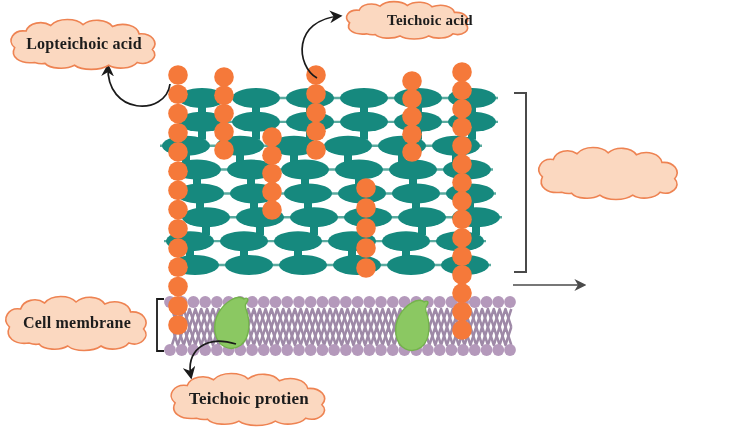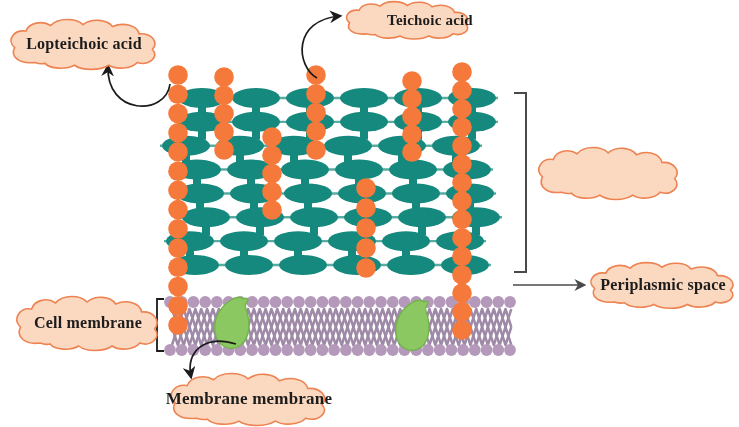--- a/index.html
+++ b/index.html
@@ -297,34 +297,28 @@
       </svg>
     <span class="cloud-label">Teichoic acid</span>
   </div>
 
   <div class="cloud" style="left: 536px; top: 148px; width: 146px; height: 50px;">
     <svg class="cloud-bg" viewBox="0 0 160 52" preserveAspectRatio="none">
         <use href="#cloudPath" fill="#fbd8c0" stroke="#ee8352" stroke-width="1.6"></use>
       </svg>
   </div>
 
-  <div class="cloud" style="left: 588px; top: 263px; width: 150px; height: 44px;">
-    <svg class="cloud-bg" viewBox="0 0 160 52" preserveAspectRatio="none">
-        <use href="#cloudPath" fill="#fbd8c0" stroke="#ee8352" stroke-width="1.6"></use>
-      </svg>
-    <span class="cloud-label">Periplasmic space</span>
-  </div>
-
-  <div class="cloud" style="left: 14px; top: 297px; width: 148px; height: 52px;">
+
+  <div class="cloud" style="left: 3px; top: 297px; width: 148px; height: 52px;">
     <svg class="cloud-bg" viewBox="0 0 160 52" preserveAspectRatio="none">
         <use href="#cloudPath" fill="#fbd8c0" stroke="#ee8352" stroke-width="1.6"></use>
       </svg>
     <span class="cloud-label">Cell membrane</span>
   </div>
 
   <div class="cloud fs17" style="left: 168px; top: 374px; width: 162px; height: 50px;">
     <svg class="cloud-bg" viewBox="0 0 160 52" preserveAspectRatio="none">
         <use href="#cloudPath" fill="#fbd8c0" stroke="#ee8352" stroke-width="1.6"></use>
       </svg>
-    <span class="cloud-label">Membrane membrane</span>
+    <span class="cloud-label">Teichoic protien</span>
   </div>
 
 </div>
 
 </body></html>

